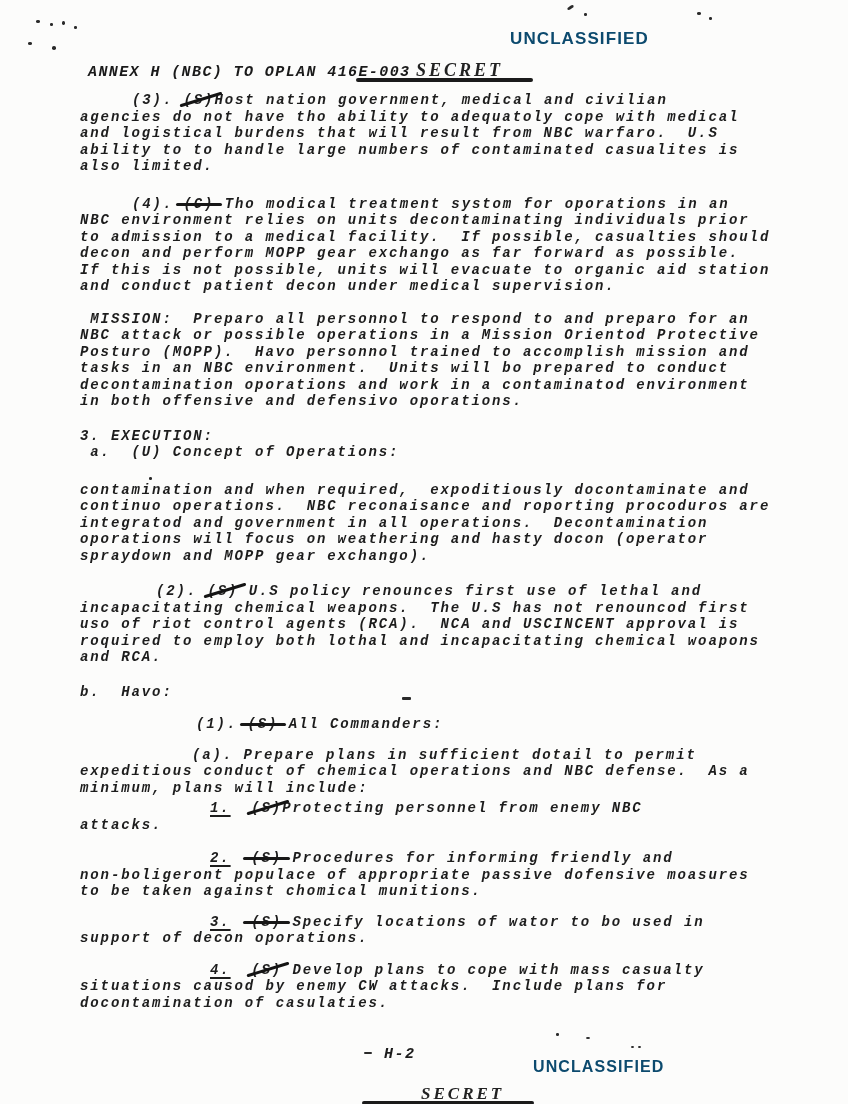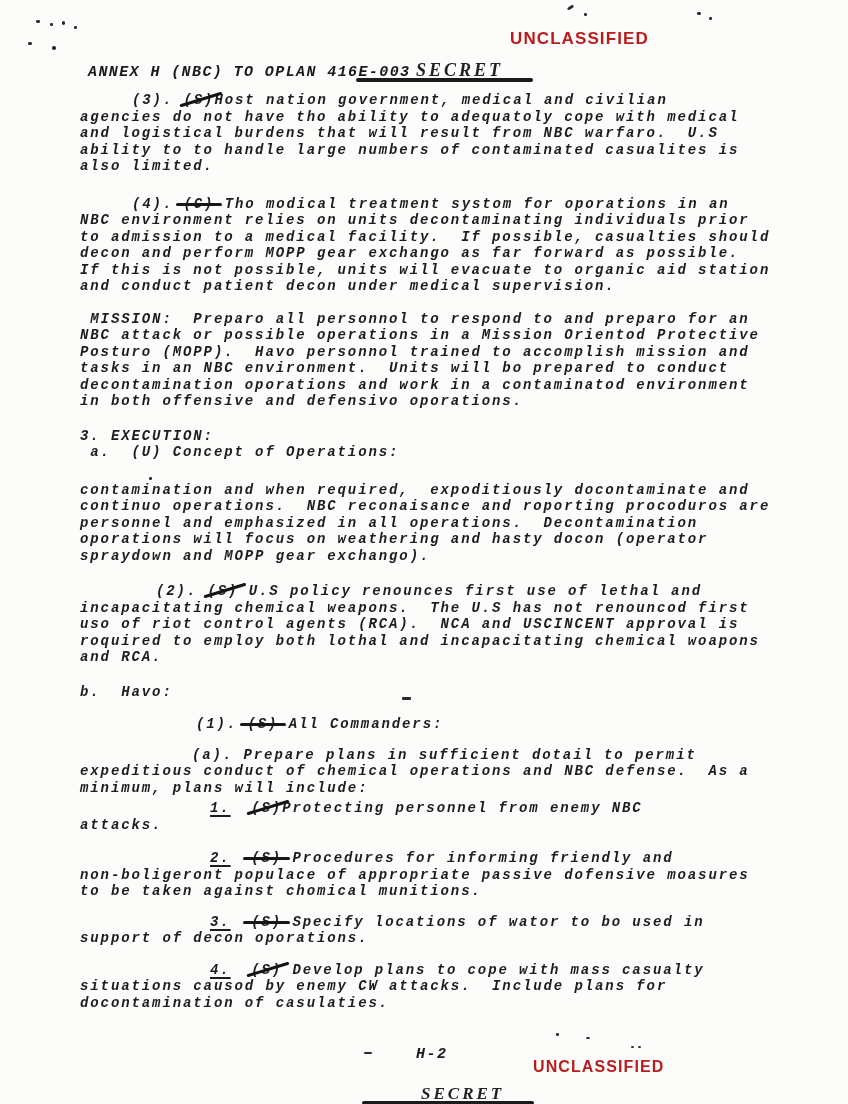--- a/index.html
+++ b/index.html
@@ -38,26 +38,26 @@
     color:#222;letter-spacing:3px;filter:blur(0.55px);white-space:pre;font-style:italic;
   }
   .stamp .strikebar{
     content:"";position:absolute;left:-30px;right:-30px;top:46%;height:4.5px;
     background:#1b1b1b;border-radius:2px;
   }
   .stamp-top{left:386px;top:39px;font-size:18px;}
   .stamp-bottom{left:392px;top:1064px;font-size:17px;}
   .unclass{
     position:absolute;font-family:"Liberation Sans", sans-serif;font-weight:600;
-    color:#b91c1c;letter-spacing:1.1px;white-space:pre;
+    color:#0c4a6e;letter-spacing:1.1px;white-space:pre;
   }
   .unclass-top{left:510px;top:29px;font-size:17px;}
   .unclass-bottom{left:533px;top:1058px;font-size:16px;}
   .pageno{
-    position:absolute;left:416px;top:1047px;
+    position:absolute;left:384px;top:1047px;
     font:italic 700 15px/16px "Liberation Mono", monospace;letter-spacing:1.5px;text-align:right;
   }
   
   .speck{position:absolute;background:#2a2a2a;border-radius:45%;}
 </style>
 </head>
 <body>
 
 <div class="page">
 
@@ -95,21 +95,21 @@
       </div>
       <div class="block" style="margin-top: 18px;">
         <div class="line"><span>3. EXECUTION:</span></div>
       </div>
       <div class="block" style="margin-top: 0px;">
         <div class="line"><span> a.  (U) Concept of Operations:</span></div>
       </div>
       <div class="block" style="margin-top: 21px;">
         <div class="line"><span>contamination and when required,  expoditiously docontaminate and</span></div>
         <div class="line"><span>continuo operations.  NBC reconaisance and roporting procoduros are</span></div>
-        <div class="line"><span>personnel and emphasized in all operations.  Decontamination</span></div>
+        <div class="line"><span>integratod and government in all operations.  Decontamination</span></div>
         <div class="line"><span>oporations will focus on weathering and hasty docon (operator</span></div>
         <div class="line"><span>spraydown and MOPP gear exchango).</span></div>
       </div>
       <div class="block" style="margin-top: 19px;">
         <div class="line" style="padding-left: 76px;"><span>(2). </span><span class="slashed">(S)</span><span> U.S policy renounces first use of lethal and</span></div>
         <div class="line"><span>incapacitating chemical weapons.  The U.S has not renouncod first</span></div>
         <div class="line"><span>uso of riot control agents (RCA).  NCA and USCINCENT approval is</span></div>
         <div class="line"><span>roquired to employ both lothal and incapacitating chemical woapons</span></div>
         <div class="line"><span>and RCA.</span></div>
       </div>

